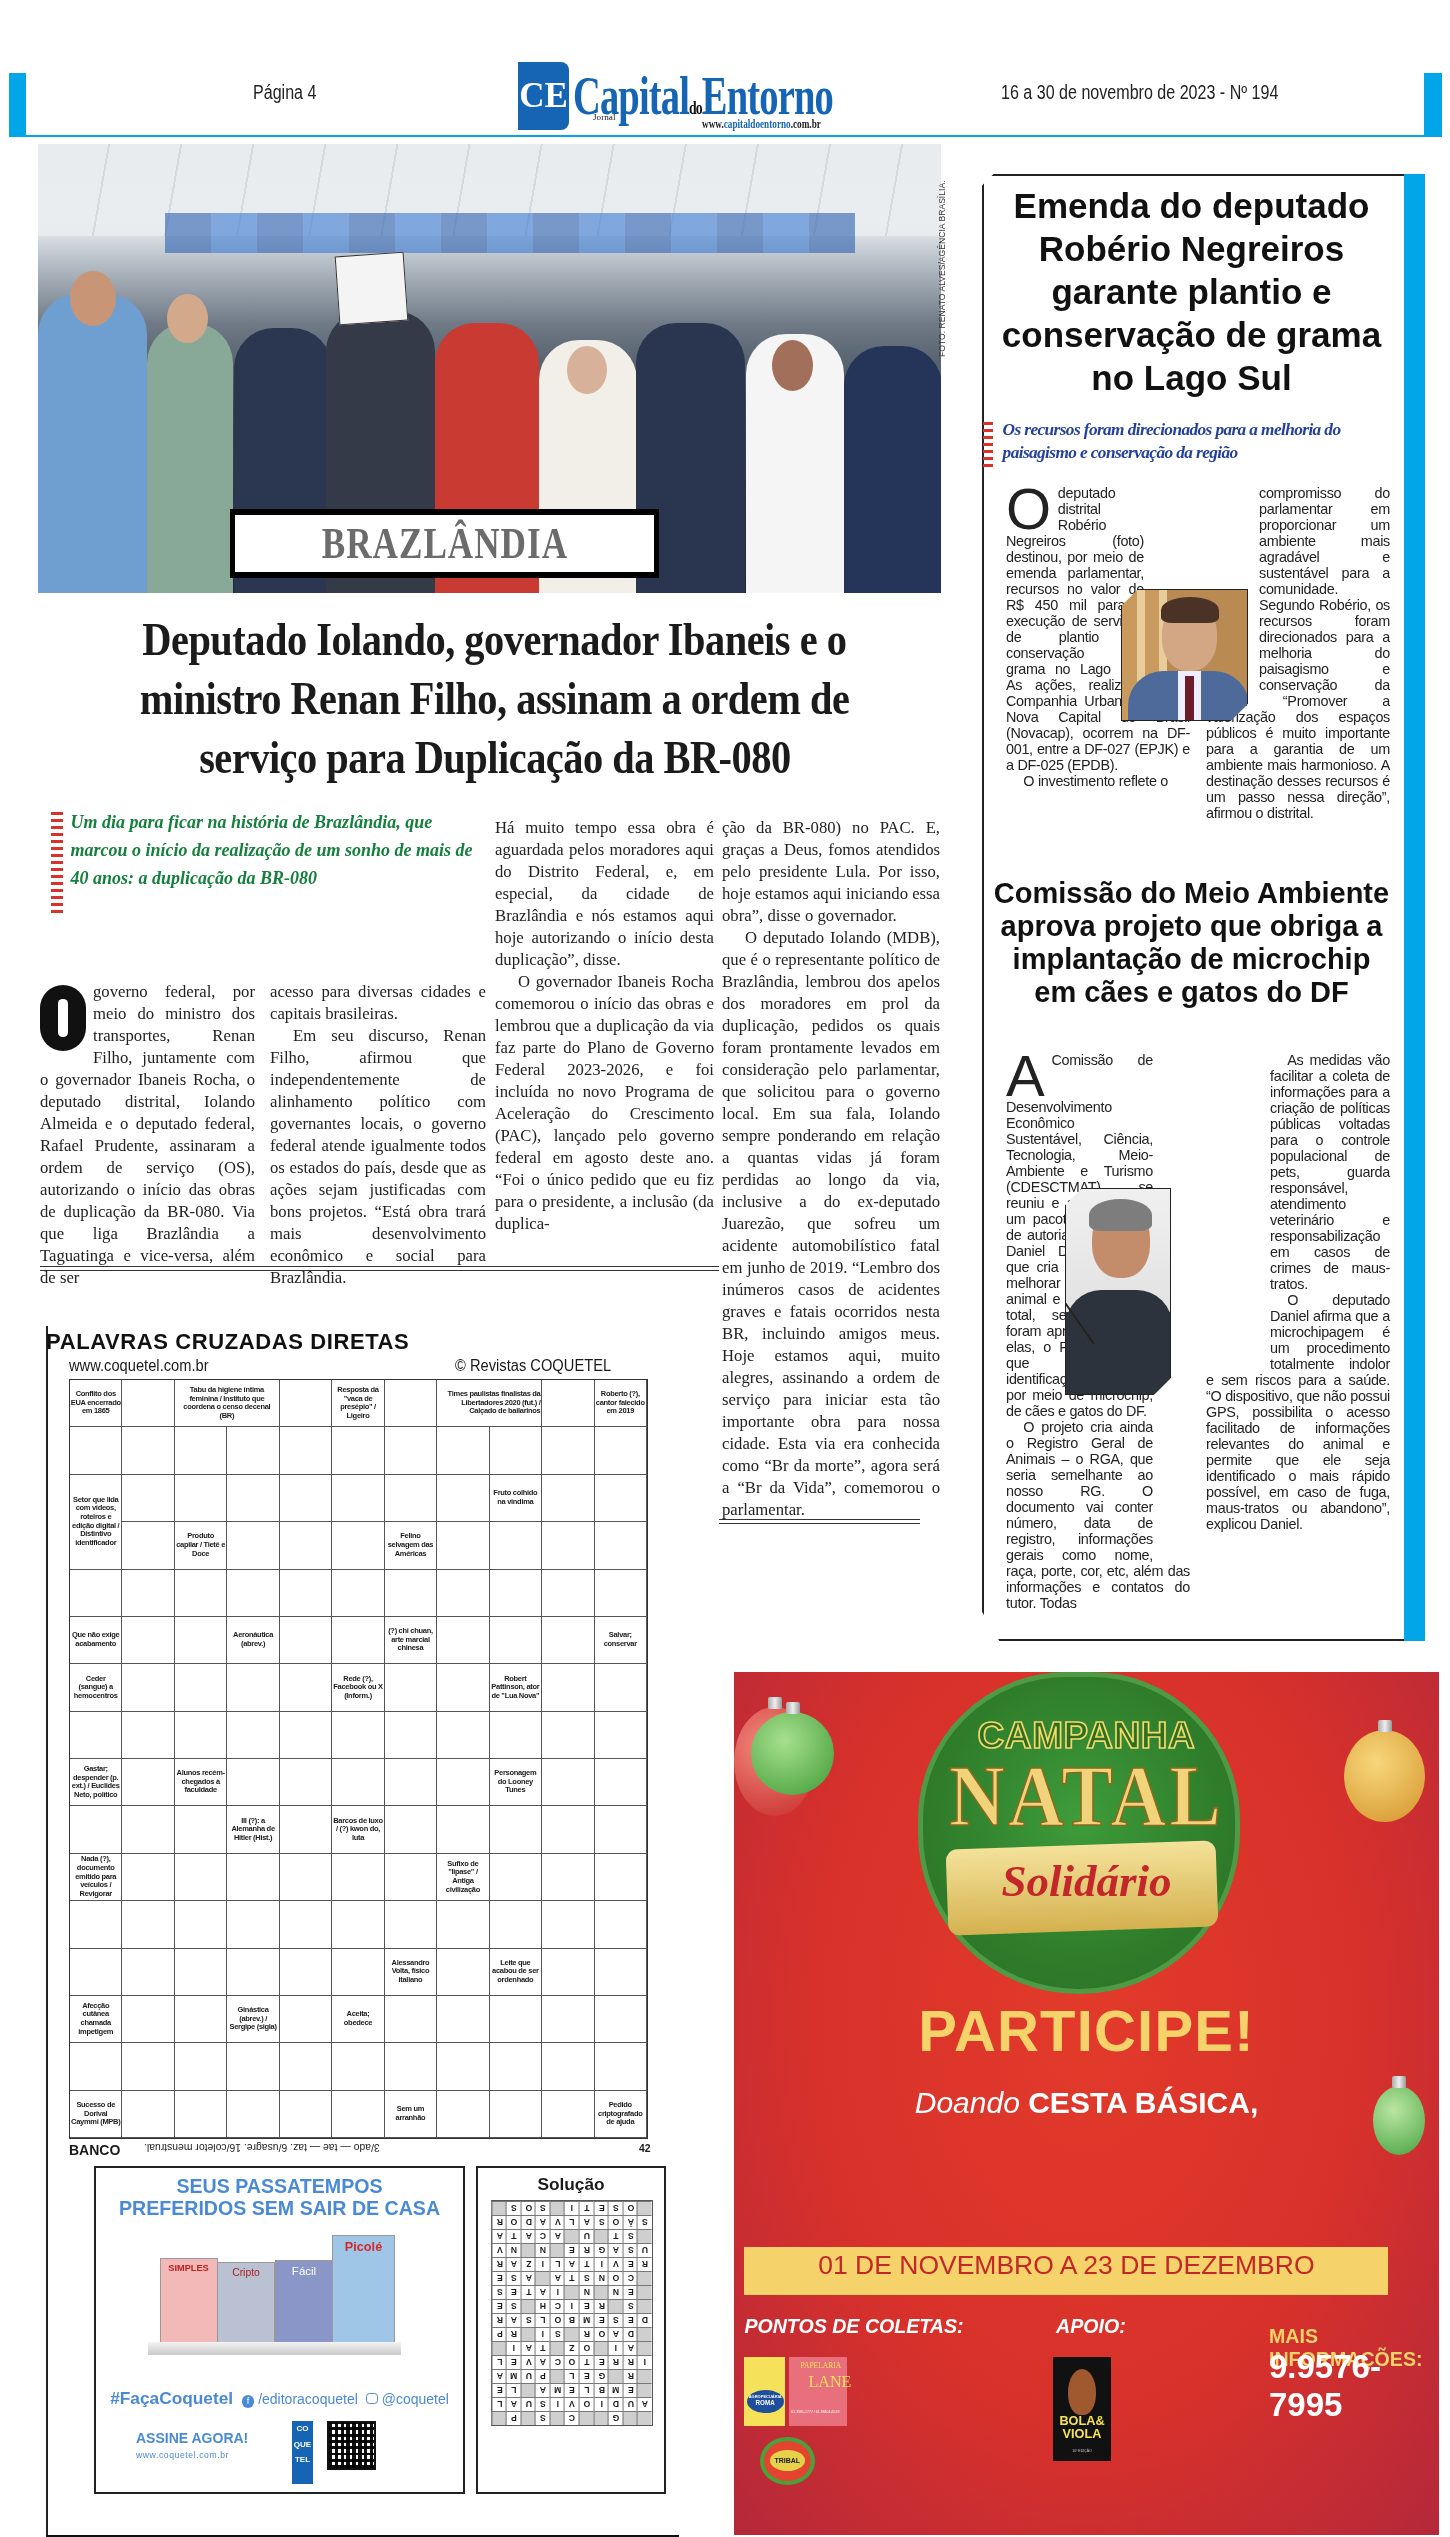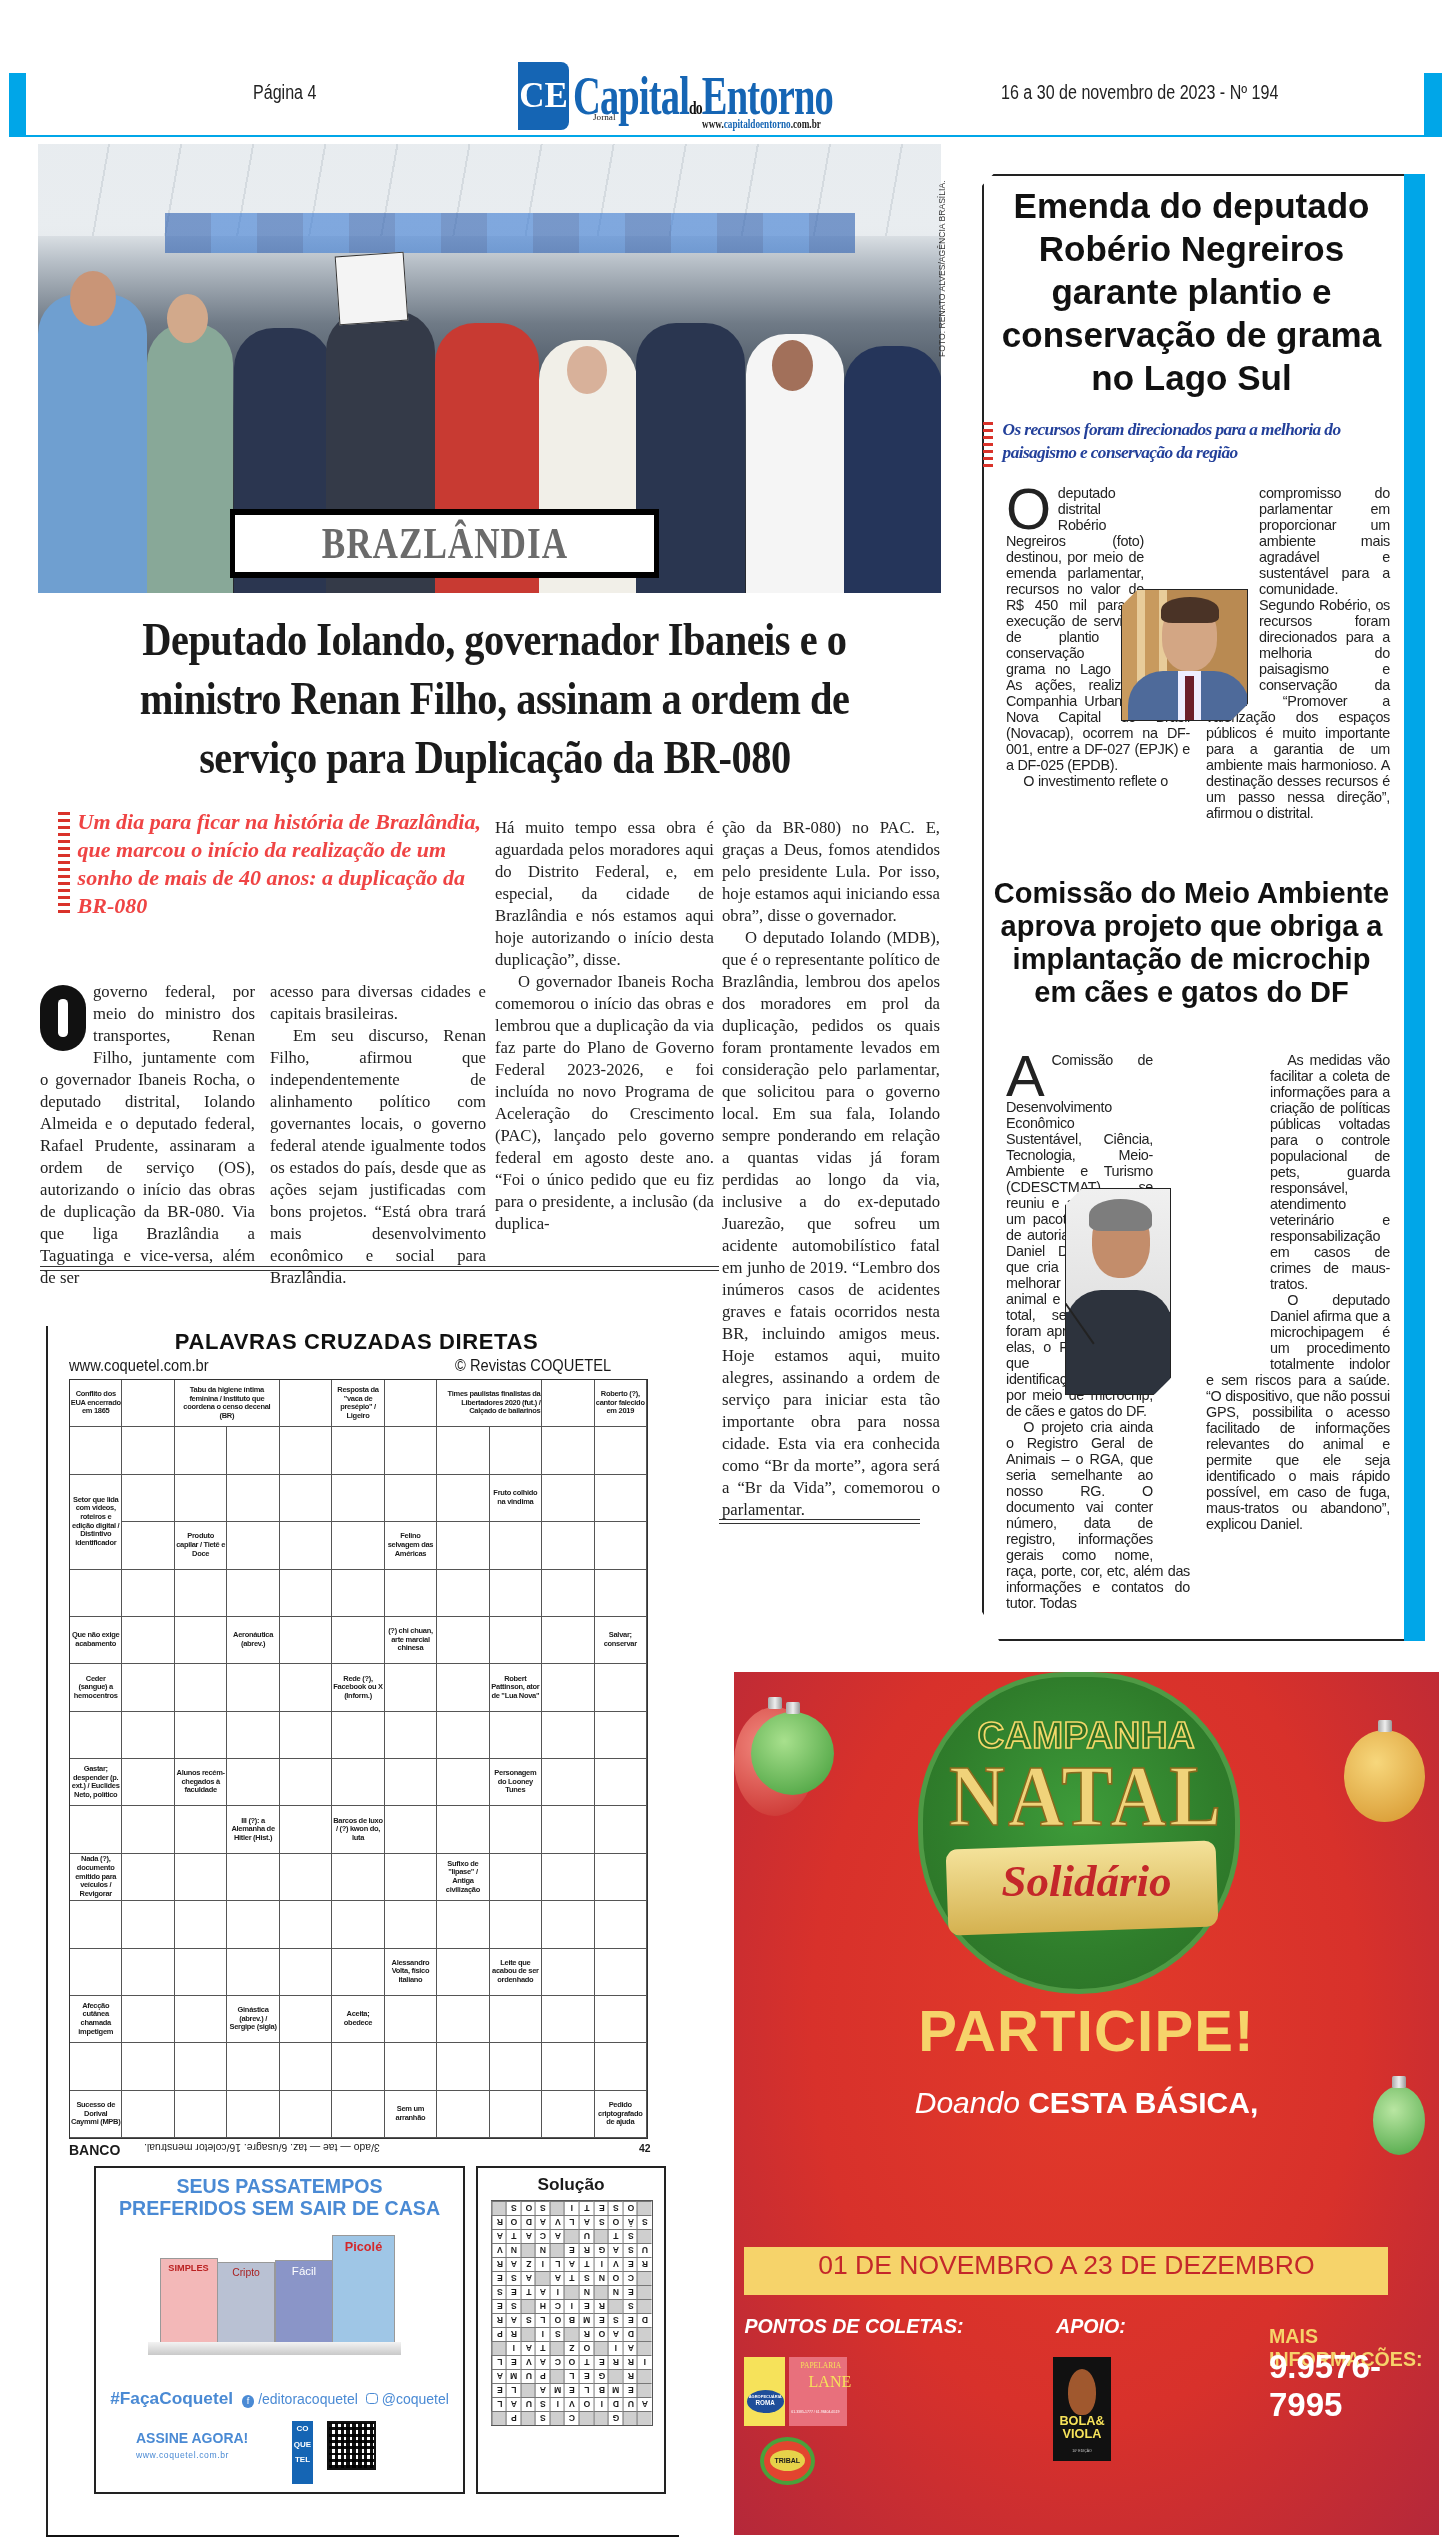--- a/index.html
+++ b/index.html
@@ -32,21 +32,21 @@
   .brazlandia-box { position: absolute; left: 230px; top: 509px; width: 429px; height: 69px; background: #000; }
   .brazlandia-inner { position: absolute; left: 4.6px; top: 5.8px; right: 4.6px; bottom: 5.8px; background: #fff; display: flex; align-items: center; justify-content: center; }
   .brazlandia-label { font-family: "Liberation Serif", serif; font-weight: bold; font-size: 44px; color: #6b6b6b; letter-spacing: 1.2px; transform: scaleX(0.8); }
   .photo-credit { position: absolute; left: 937px; top: 150px; width: 17.3px; height: 207px; }
   .photo-credit span { position: absolute; left: 0; top: 207px; transform: rotate(-90deg); transform-origin: left top; white-space: nowrap; font-size: 8.6px; color: #333; }
 
   
   .main-headline { position: absolute; left: 40px; top: 610px; width: 909px; text-align: center; font-family: "Liberation Serif", serif; font-weight: bold; font-size: 47px; line-height: 59px; color: #1b1b1b; letter-spacing: -0.6px; }
   .main-headline span { display: inline-block; transform: scaleX(0.86); }
 
-  .subhead { position: absolute; left: 58px; top: 808px; width: 437px; padding-left: 19.6px; font-family: "Liberation Serif", serif; font-style: italic; font-weight: bold; font-size: 22px; line-height: 28px; color: #ef4444; }
+  .subhead { position: absolute; left: 51px; top: 808px; width: 437px; padding-left: 19.6px; font-family: "Liberation Serif", serif; font-style: italic; font-weight: bold; font-size: 18px; line-height: 28px; color: #15803d; }
   .red-bars { position: absolute; left: 0; top: 3.5px; width: 11.5px; height: 104px; background: repeating-linear-gradient(180deg, #d9322a 0 2.9px, transparent 2.9px 7px); }
 
   .col { position: absolute; font-family: "Liberation Serif", serif; font-size: 16.7px; line-height: 22px; text-align: justify; color: #222; hyphens: auto; }
   .col p { text-indent: 23px; }
   .col p.first { text-indent: 0; }
   .dropcap-o { float: left; width: 46px; height: 66px; margin: 3.5px 7px 0 0; background: #111; border-radius: 23px; position: relative; }
   .dropcap-o::after { content: ""; position: absolute; left: 18.4px; top: 14px; width: 9.2px; height: 38px; background: #fff; border-radius: 4.6px; }
   .col-rule { position: absolute; height: 4.6px; border-top: 1.7px solid #333; border-bottom: 1.7px solid #333; }
 
   
@@ -57,21 +57,21 @@
   .side-sub .red-bars { height: 46px; width: 10.4px; }
   .scol { position: absolute; font-size: 14.4px; line-height: 16px; text-align: justify; color: #222; font-family: "Liberation Sans", sans-serif; letter-spacing: -0.3px; }
   .scol p { text-indent: 17.3px; }
   .scol p.first { text-indent: 0; }
   .drop-letter { float: left; font-size: 58px; line-height: 46px; margin: 1.2px 7px 0 0; font-weight: normal; }
   .inset { position: absolute; border: 1.7px solid #222; overflow: hidden; clip-path: polygon(17.3px 0, 100% 0, 100% calc(100% - 17.3px), calc(100% - 17.3px) 100%, 0 100%, 0 17.3px); }
   .side-h2 { position: absolute; left: 990px; top: 877px; width: 403px; text-align: center; font-weight: bold; font-size: 29px; line-height: 33px; color: #111; }
 
   
   .xw-box { position: absolute; left: 46px; top: 1326px; width: 621px; height: 1223px; border-left: 2.9px solid #222; }
-  .xw-title { position: absolute; left: 46px; top: 1329px; width: 621px; text-align: center; font-weight: bold; font-size: 22px; color: #111; letter-spacing: 0.6px; }
+  .xw-title { position: absolute; left: 46px; top: 1329px; width: 621px; text-align: left; font-weight: bold; font-size: 22px; color: #111; letter-spacing: 0.6px; }
   .xw-site { position: absolute; left: 69px; top: 1355px; font-size: 17.3px; transform: scaleX(0.85); transform-origin: left; }
   .xw-copy { position: absolute; left: 455px; top: 1355px; font-size: 17.3px; transform: scaleX(0.85); transform-origin: left; white-space: nowrap; }
   .xw-grid { position: absolute; left: 69px; top: 1379px; width: 579px; height: 760px; border: 1.2px solid #333; display: grid; grid-template-columns: repeat(11, 1fr); grid-template-rows: repeat(16, 1fr); }
   .xw-cell { border-right: 0.6px solid #555; border-bottom: 0.6px solid #555; font-size: 7.5px; line-height: 8.6px; text-align: center; font-weight: bold; display: flex; align-items: center; justify-content: center; position: relative; letter-spacing: -0.3px; overflow: hidden; padding: 0.6px; }
   .xw-cell.clue { background: #fff; }
   .xw-footer-banco { position: absolute; left: 69px; top: 2142px; font-weight: bold; font-size: 14px; }
   .xw-footer-text { position: absolute; left: 144px; top: 2142px; font-size: 10.4px; transform: rotate(180deg); transform-origin: center; white-space: nowrap; color: #222; }
   .xw-footer-num { position: absolute; left: 639px; top: 2143px; font-size: 10.4px; font-weight: bold; }
 
   .promo { position: absolute; left: 94px; top: 2166px; width: 371px; height: 328px; border: 2.3px solid #222; }

